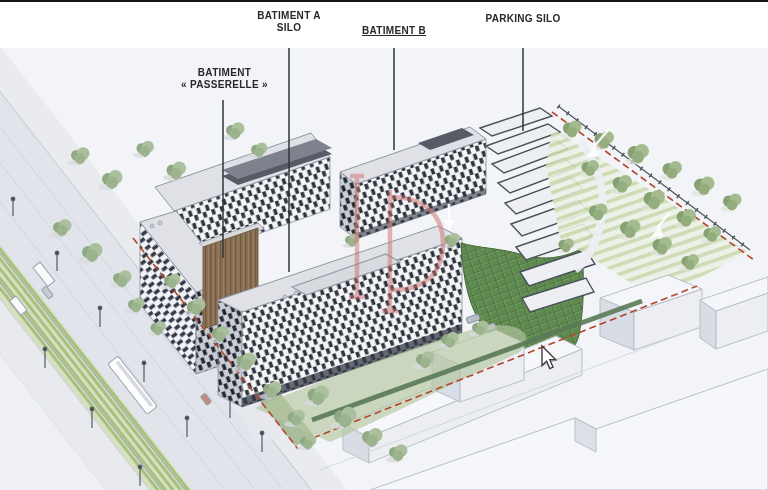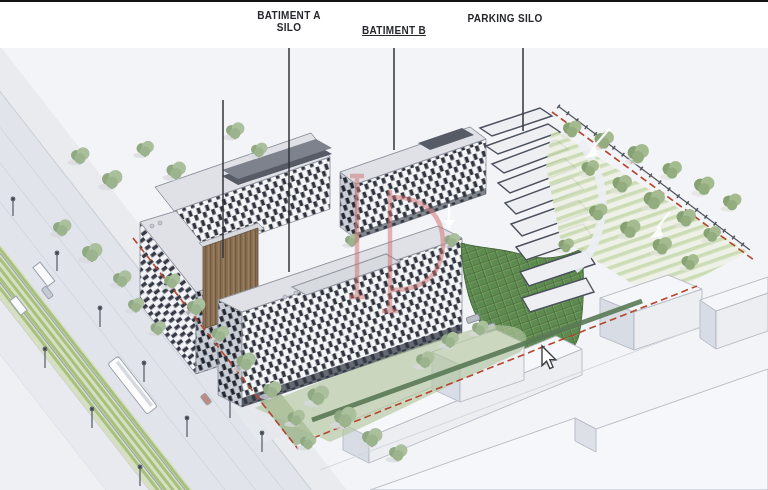--- a/index.html
+++ b/index.html
@@ -328,24 +328,28 @@
 
 <rect x="0" y="0" width="768" height="48" fill="#ffffff"></rect>
 
 <g transform="translate(542,346) scale(1.15)">
   <path d="M0,0 L0,17 L4,13.2 L6.8,19.6 L9.6,18.3 L6.8,12 L12,12 Z" fill="#ffffff" stroke="#3c3c3c" stroke-width="1.2"></path>
 </g>
 </svg>
 
 <div id="topline"></div>
 
+<div class="lbl" style="left:152px;top:67px;width:145px;">
+  <div>BATIMENT</div>
+  <div>« PASSERELLE »</div>
+</div>
 <div class="lbl" style="left:237px;top:10px;width:104px;">
   <div>BATIMENT A</div>
   <div>SILO</div>
 </div>
 <div class="lbl" style="left:342px;top:25px;width:104px;text-decoration:underline;">
   <div>BATIMENT B</div>
 </div>
-<div class="lbl" style="left:449px;top:13px;width:112px;">
+<div class="lbl" style="left:467px;top:13px;width:112px;">
   <div>PARKING SILO</div>
 </div>
 
 </div>
 
 </body></html>

